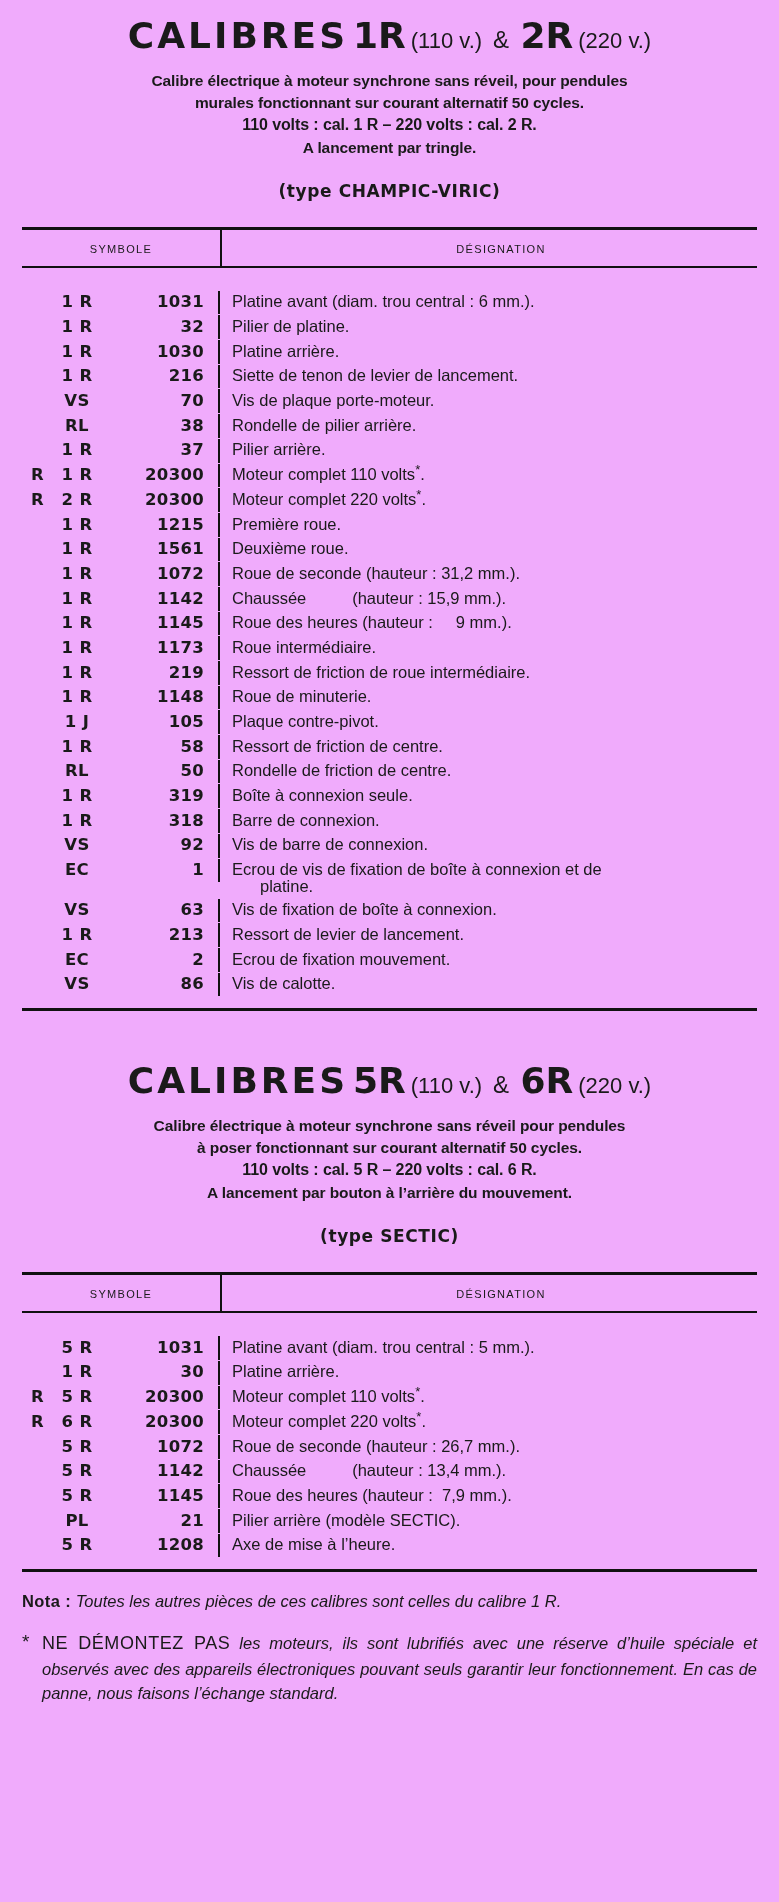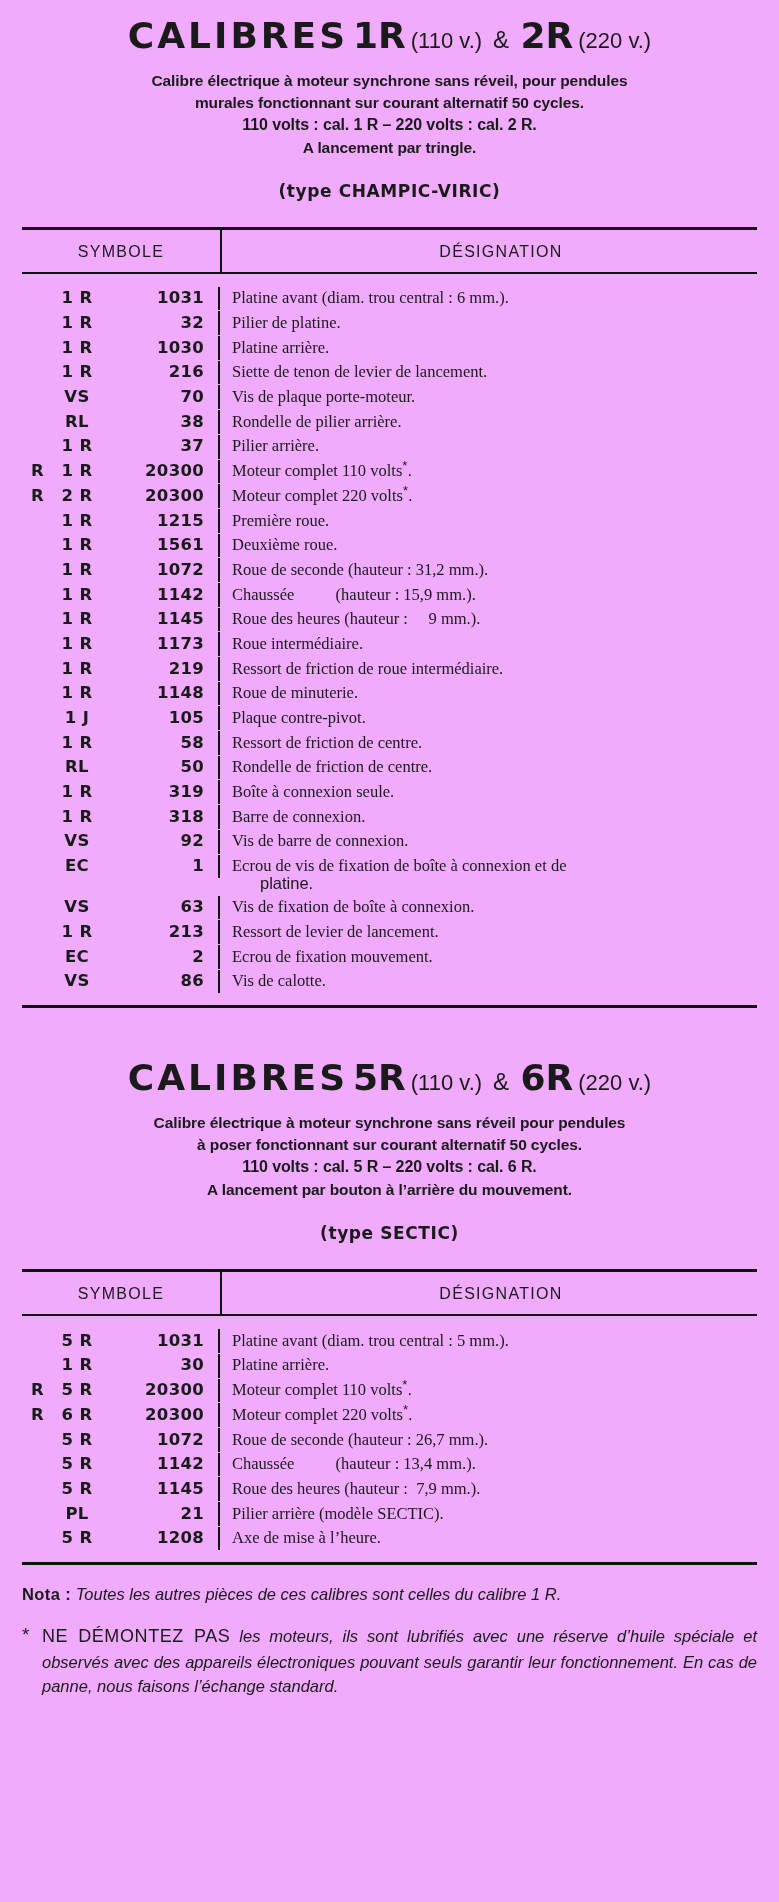--- a/index.html
+++ b/index.html
@@ -87,34 +87,34 @@
     border-bottom: 3px solid #111;
     position: relative;
   }
   .parts-table .thead {
     display: flex;
     border-bottom: 2px solid #111;
   }
   .parts-table .th-sym,
   .parts-table .th-des {
     padding: 13px 0 11px 0;
-    font-size: 16px;
+    font-size: 11px;
     letter-spacing: 1.3px;
     text-align: center;
     font-family: "Liberation Sans", sans-serif;
     font-weight: normal;
   }
   .parts-table .th-sym {
     width: 198px;
     flex: 0 0 198px;
     border-right: 2px solid #111;
   }
   .parts-table .th-des { flex: 1 1 auto; padding-left: 23px; }
 
-  .tbody { padding: 12px 0 12px 0; }
+  .tbody { padding: 22px 0 12px 0; }
 
   .row {
     display: flex;
     align-items: baseline;
     line-height: 1.0;
   }
   .sym {
     width: 198px;
     flex: 0 0 198px;
     border-right: 2px solid #111;
@@ -146,21 +146,21 @@
   .des {
     flex: 1 1 auto;
     padding: 3.6px 0 3.6px 12px;
     font-size: 16.5px;
     font-family: "Liberation Sans", sans-serif;
   }
   .des .cont {
     display: block;
     padding-left: 28px;
   }
-  .des .sp { white-space: pre; font-family: Liberation Serif, serif; }
+  .des .sp { white-space: pre; }
   .des sup {
     font-size: 13px;
     vertical-align: super;
     line-height: 0;
   }
 
   
   .gap { height: 34px; }
 
   

